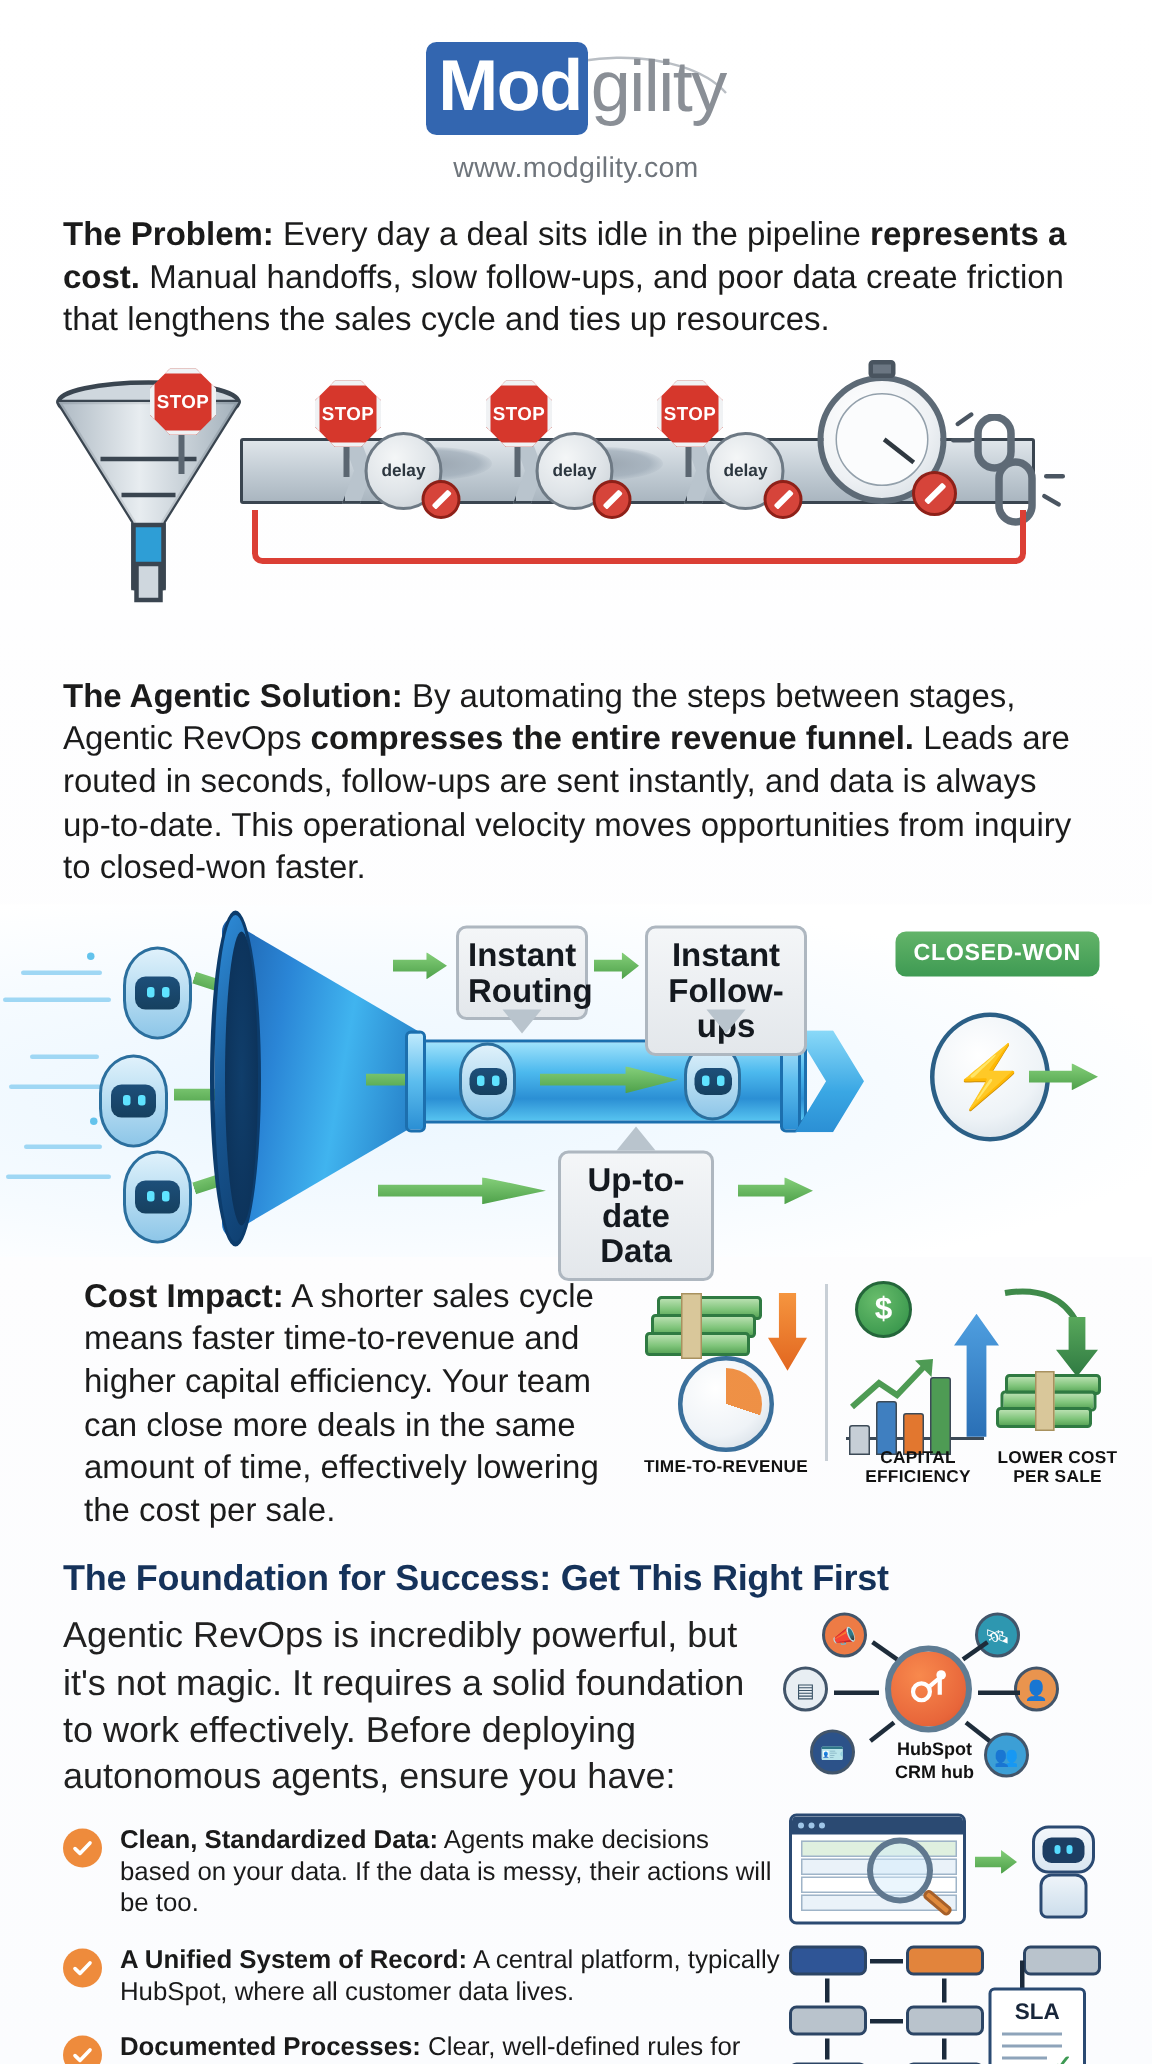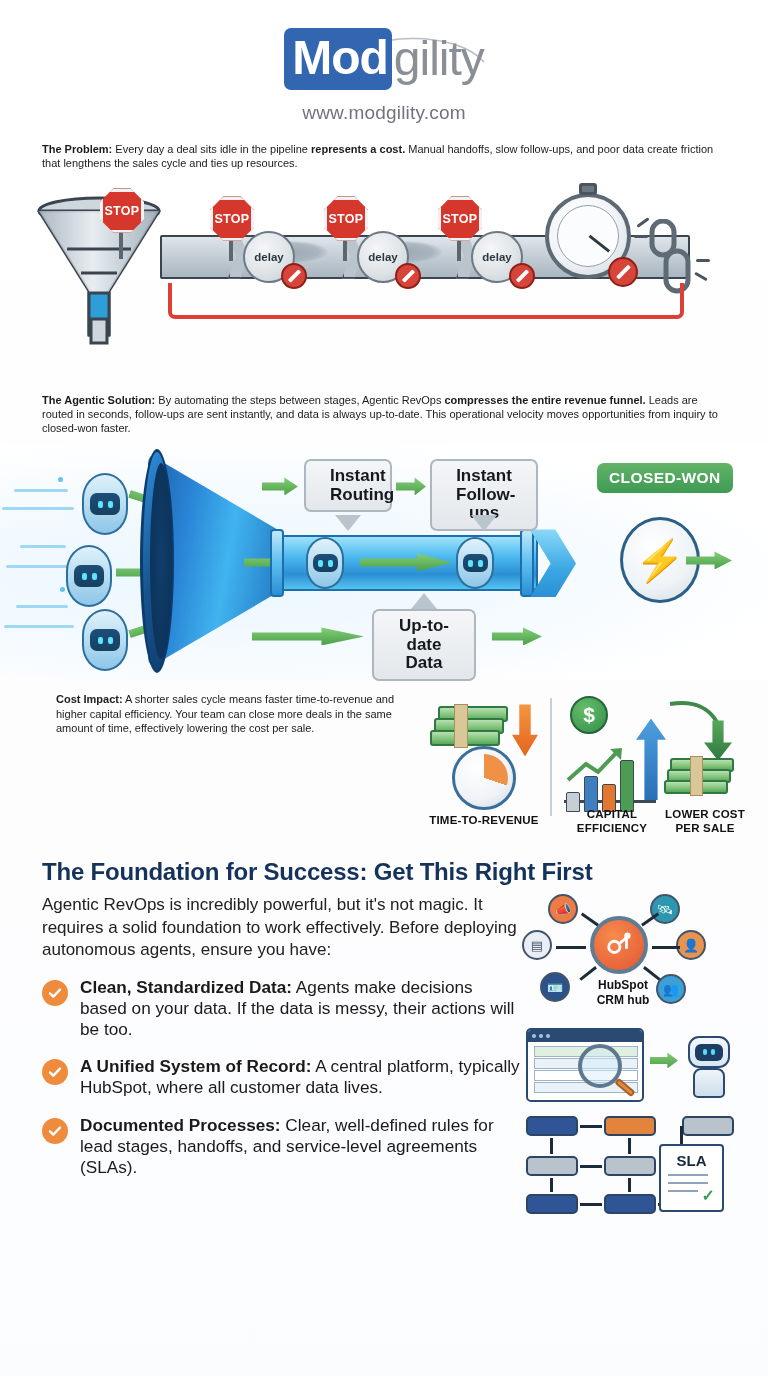--- a/index.html
+++ b/index.html
@@ -61,21 +61,21 @@
     font-size: 44px;
     font-weight: bold;
     color: #12325C;
     letter-spacing: -.8px;
   }
 
   
   .body-wrap { padding: 0 42px; }
   .para {
     margin-top: 18px;
-    font-size: 11px;
+    font-size: 22px;
     line-height: 1.30;
     color: #1b1b1b;
   }
   .para b { font-weight: bold; }
 
   
   .illus { position: relative; width: 100%; }
 
   
   .fig1 { height: 170px; margin: 8px 0 0 0; text-align: center; }
@@ -225,22 +225,22 @@
   }
   .garrow {
     position:absolute; height:18px;
     background: linear-gradient(180deg,#85cf7a 0%,#4da049 100%);
     clip-path: polygon(0 28%, 62% 28%, 62% 0, 100% 50%, 62% 100%, 62% 72%, 0 72%);
   }
   .lbl {
     position:absolute;
     background: linear-gradient(180deg,#f4f6f8 0%,#e3e7eb 100%);
     border:2px solid #aeb7c0; border-radius:7px;
-    color:#14191f; font-weight:bold; font-size:17px; line-height:1.08;
-    text-align:center; padding:6px 24px;
+    color:#14191f; font-weight:bold; font-size:22px; line-height:1.08;
+    text-align:center; padding:6px 6px;
   }
   .lbl-tail {
     position:absolute; width:0;height:0;
     border-left:13px solid transparent; border-right:13px solid transparent;
     border-top:16px solid #b9c4cd;
   }
   .closed-won {
     position:absolute; left:597px; top:18px;
     background: linear-gradient(180deg,#63B469 0%,#3E9A53 100%);
     color:#fff; font-weight:bold; font-size:15.5px; letter-spacing:.4px;
@@ -302,21 +302,21 @@
   }
   .cap { position:absolute; font-size:11.5px; font-weight:bold; color:#111; letter-spacing:.2px; text-align:center; line-height:1.15; }
 
   
   .found-head {
     margin: 18px 42px 0 42px;
     font-size: 24px; font-weight: bold; color:#15325A; letter-spacing:-.2px;
   }
   .found-wrap { display:flex; padding: 0 42px; margin-top: 8px; }
   .found-left { width: 480px; }
-  .found-intro { font-size:17px; line-height:1.30; color:#212121; }
+  .found-intro { font-size:24px; line-height:1.30; color:#212121; }
   .bullets { margin-top: 16px; }
   .bullet { display:flex; gap:12px; margin-bottom: 16px; }
   .check {
     flex:0 0 auto; width:26px;height:26px;border-radius:50%;
     background:#EE8B3C; margin-top:3px;
     display:flex;align-items:center;justify-content:center;
   }
   .check svg { width:16px;height:16px; }
   .bullet-text { font-size:17.2px; line-height:1.23; color:#1a1a1a; }
   .bullet-text b { font-weight:bold; }

